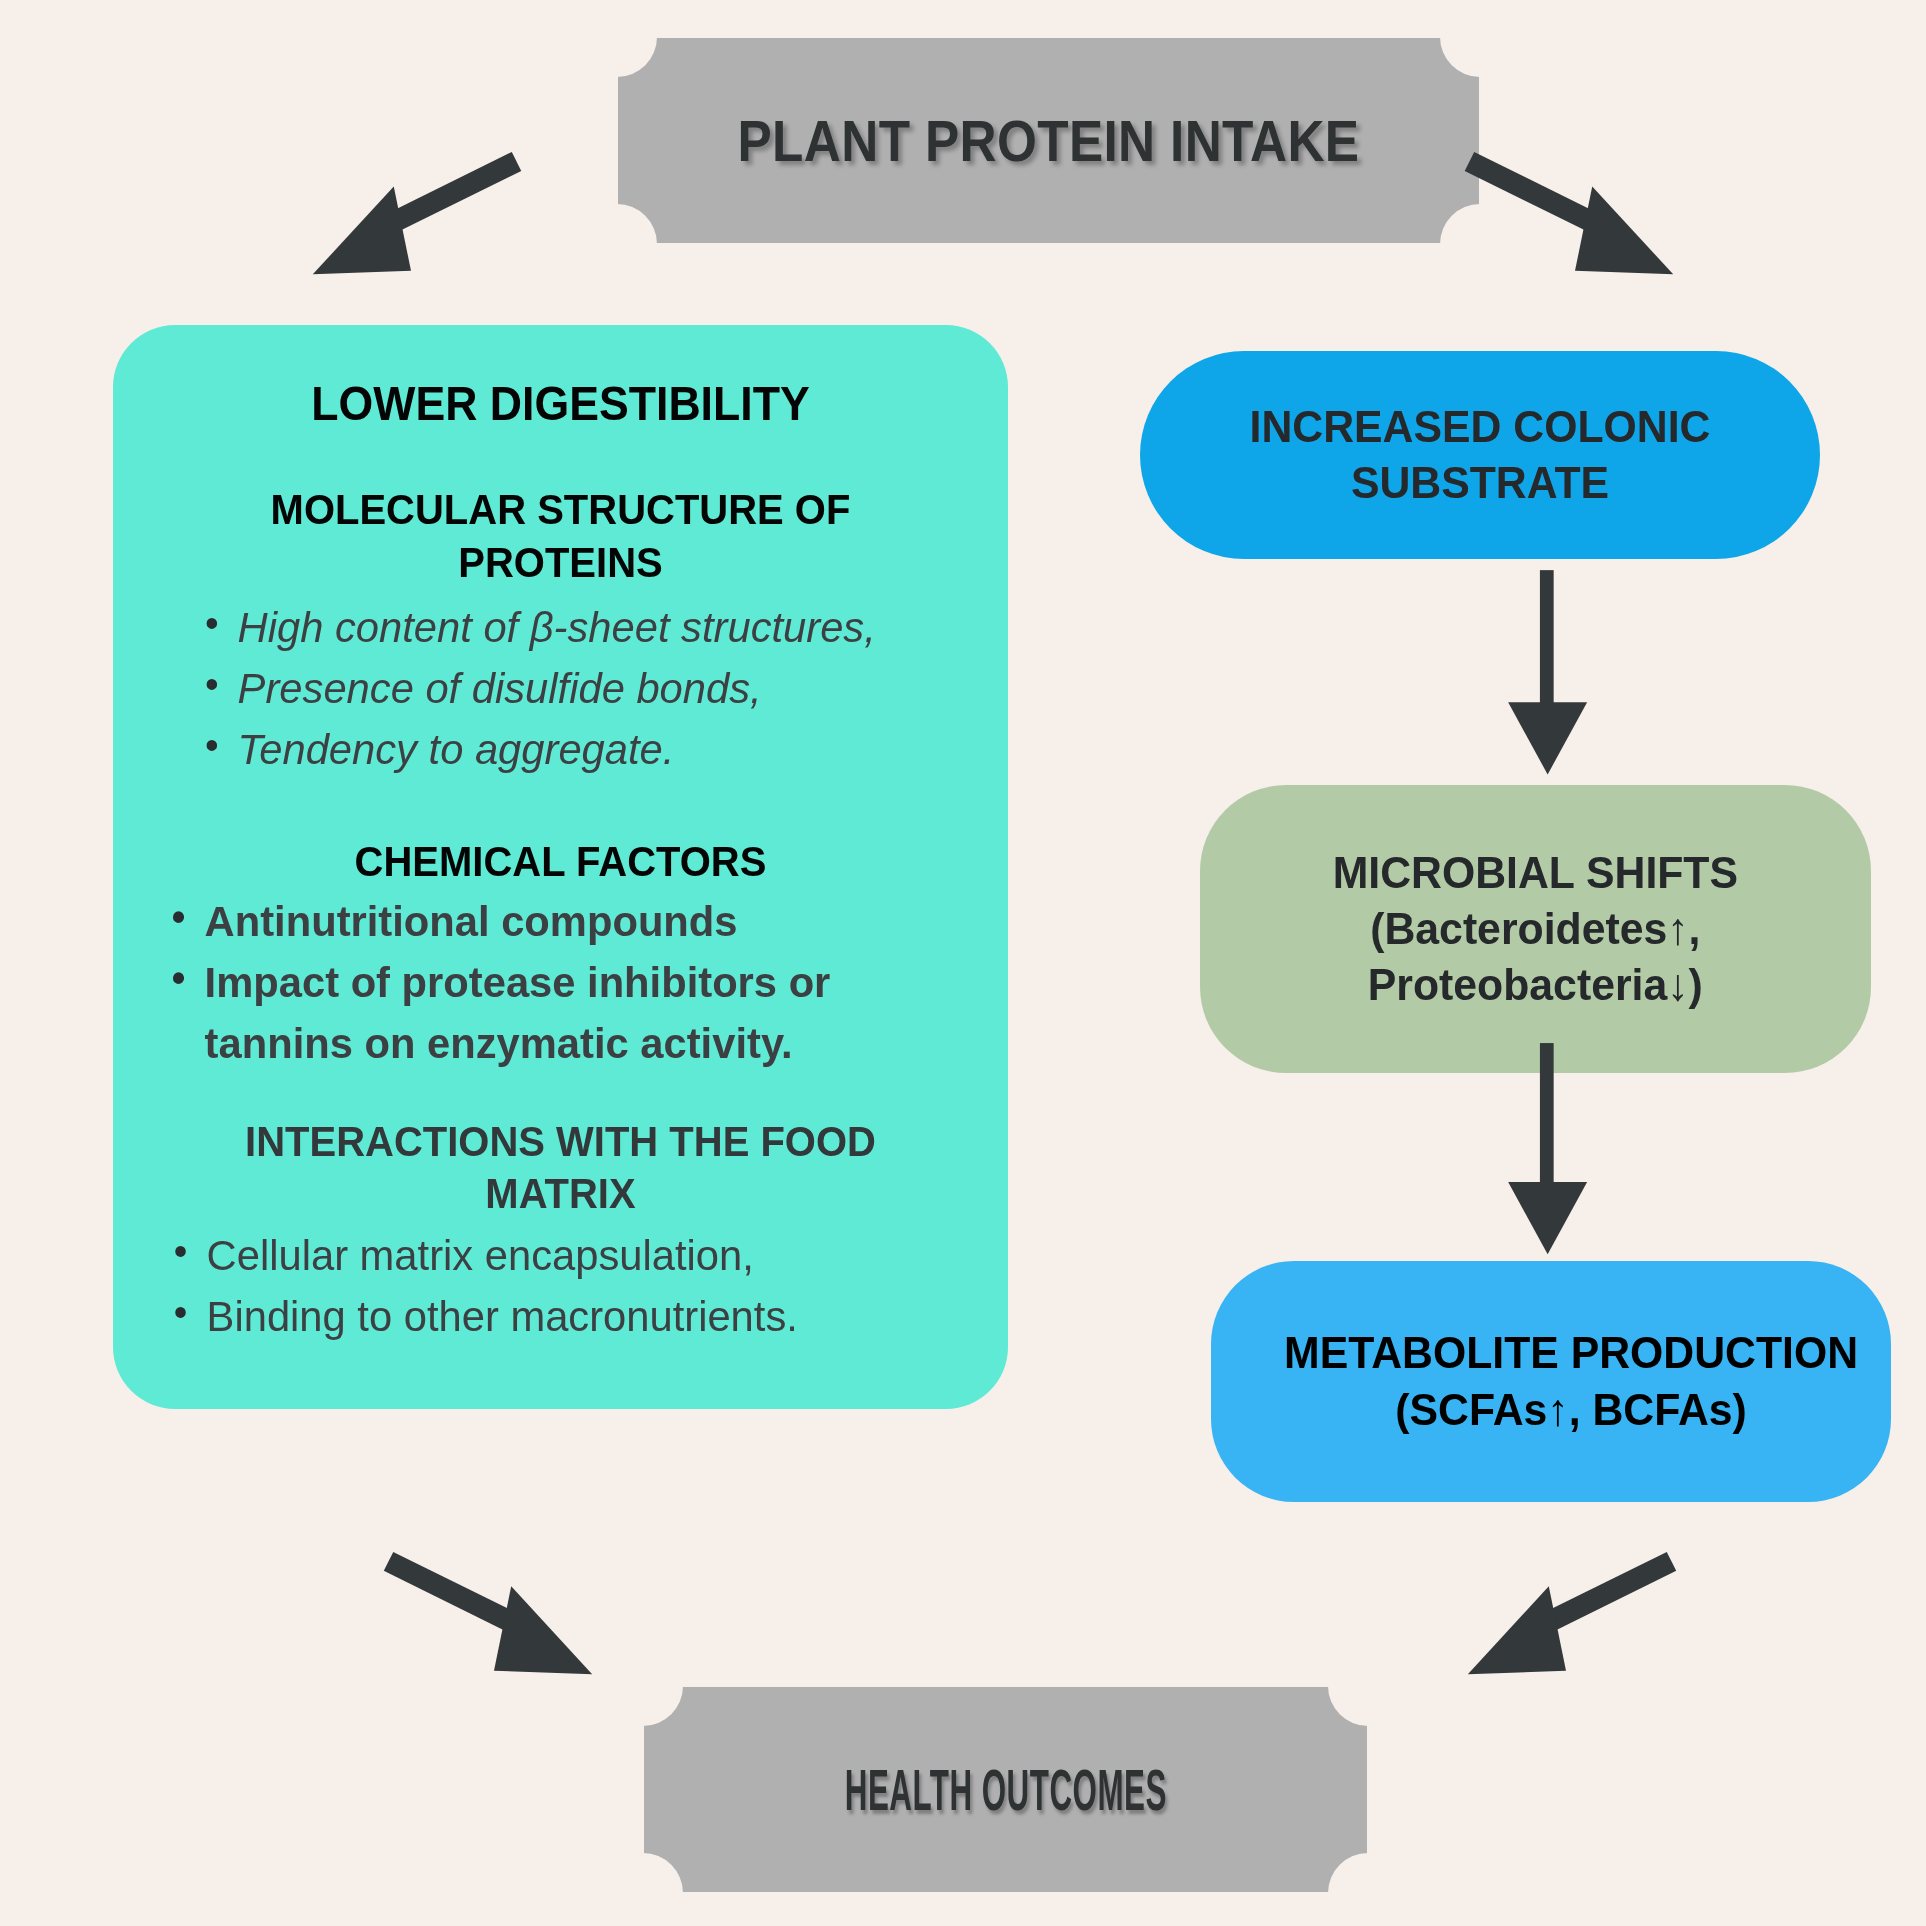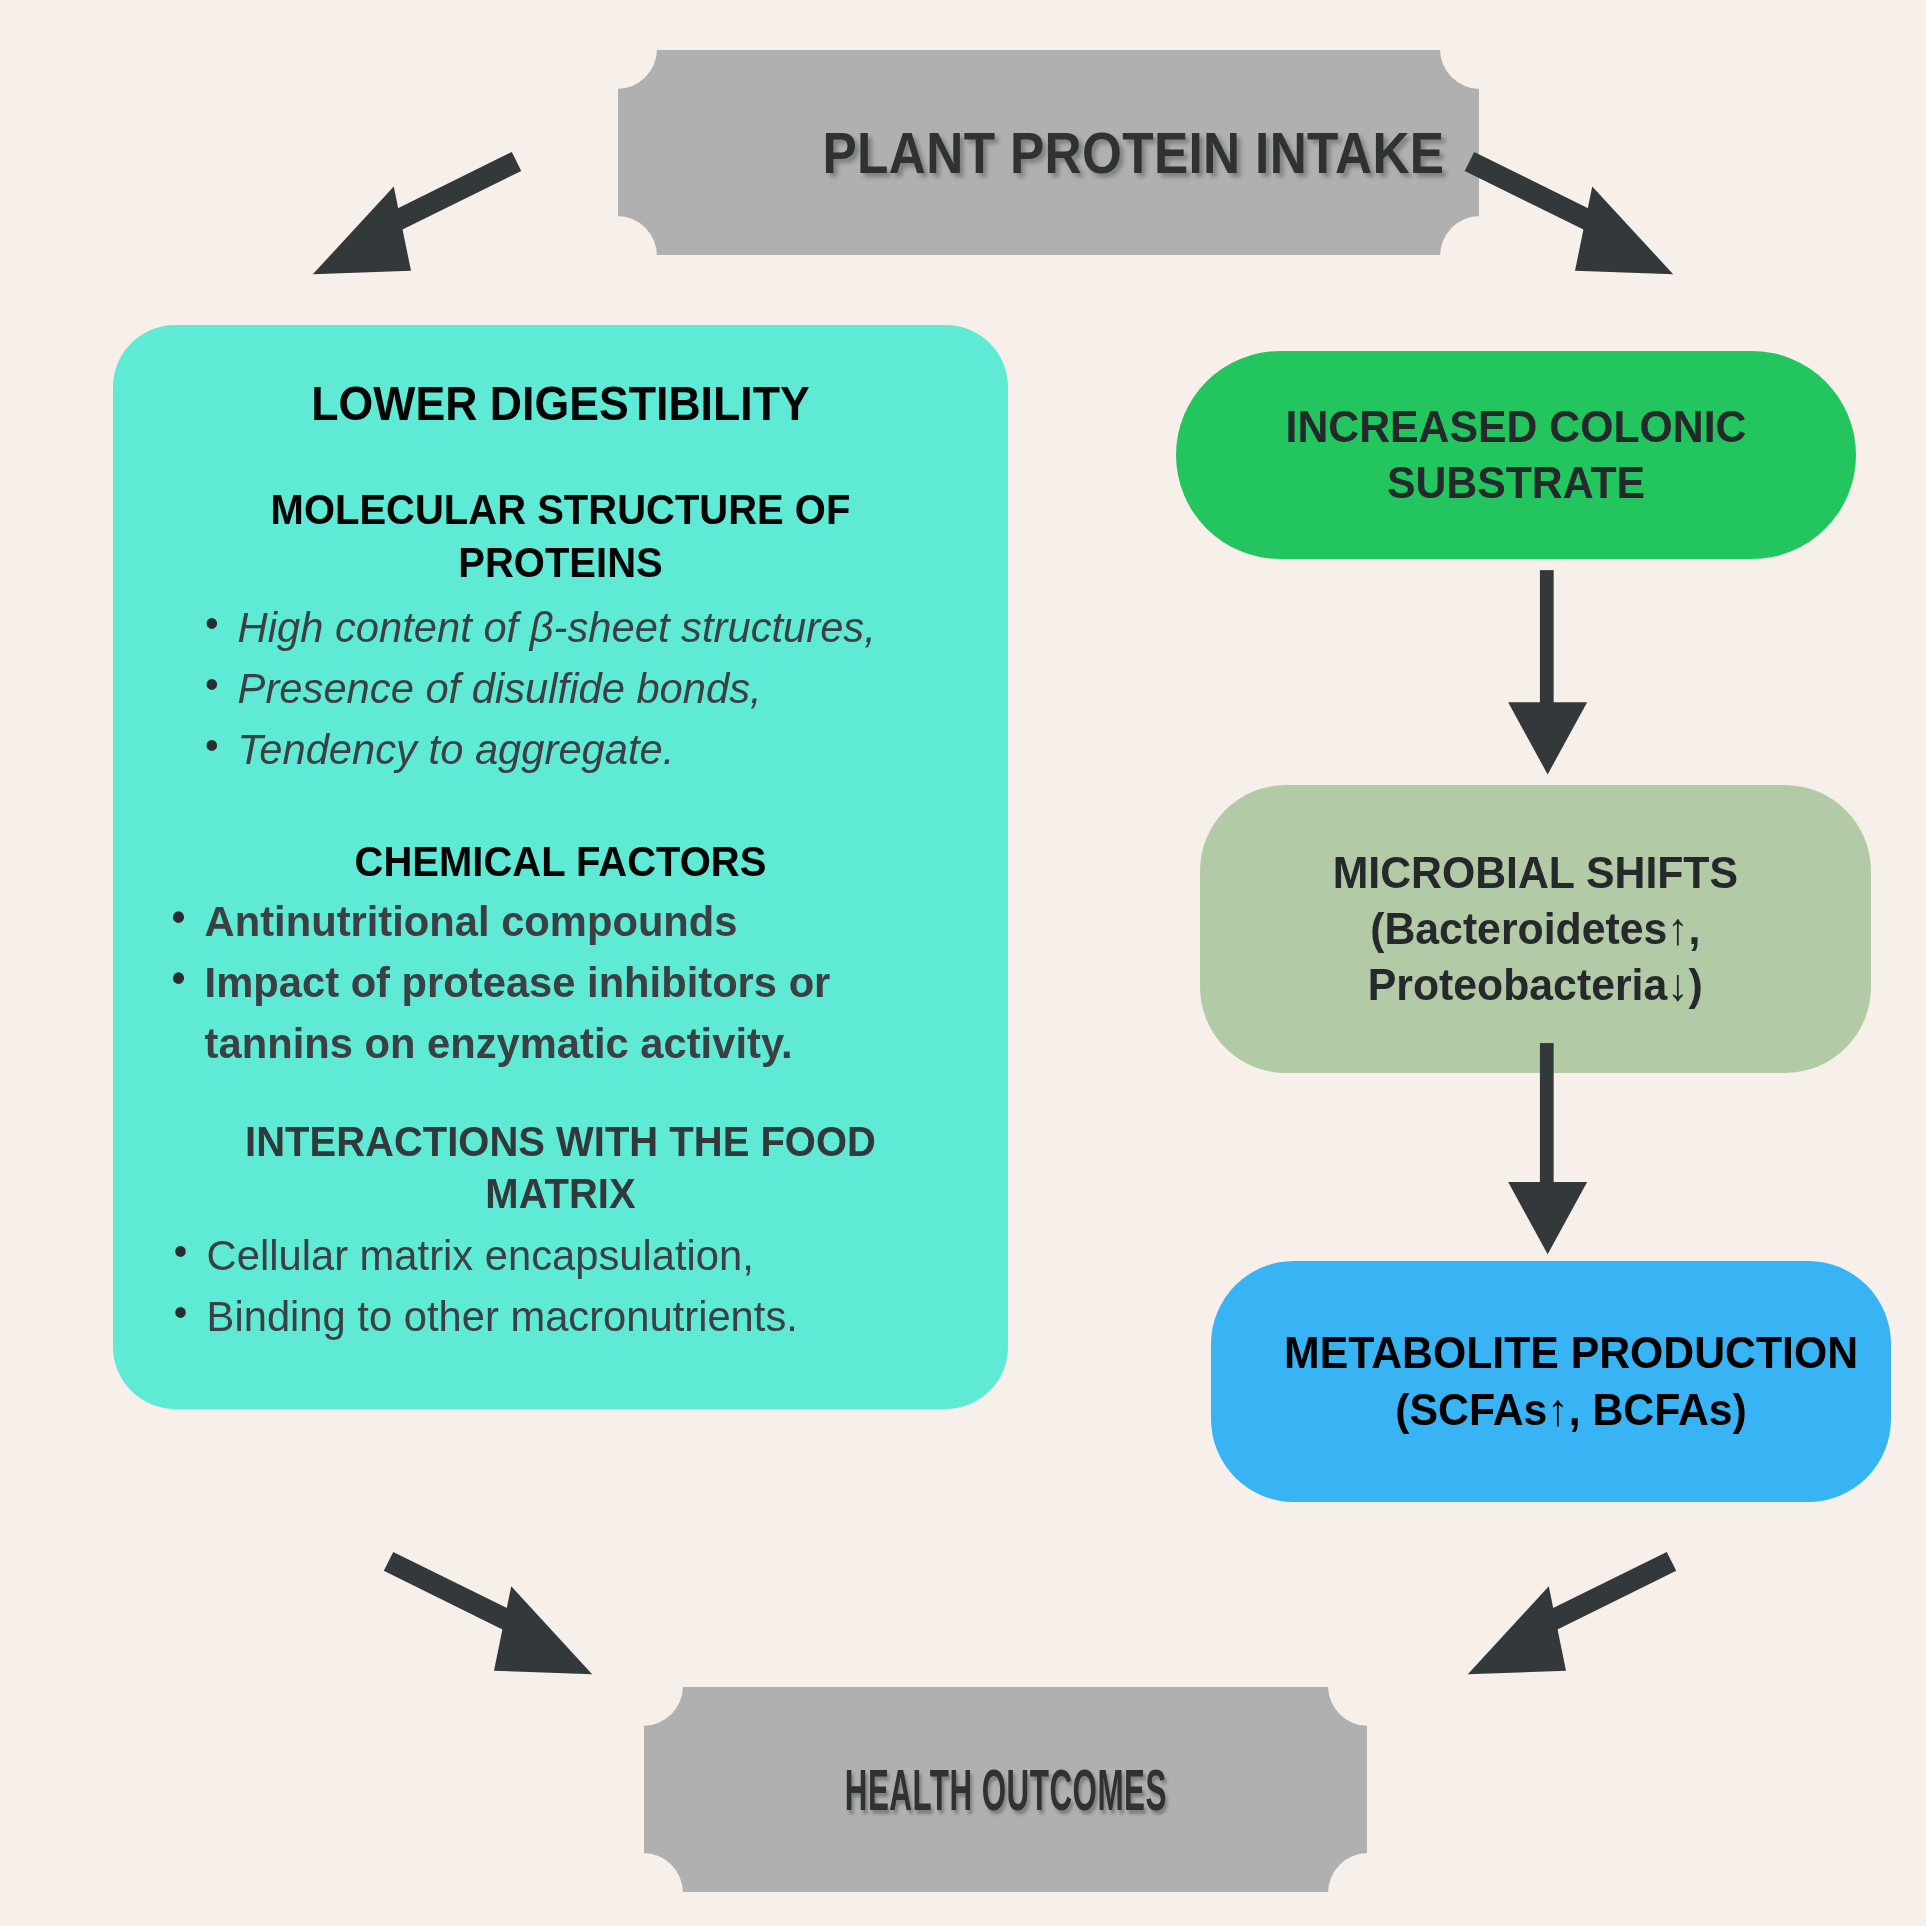--- a/index.html
+++ b/index.html
@@ -28,24 +28,23 @@
   .banner .banner-label {
     font-weight: 700;
     color: #2e3233;
     text-shadow: 4.3px 4.3px 4.3px rgba(0,0,0,0.28);
     white-space: nowrap;
     text-align: center;
   }
 
   #banner-top {
     left: 618px;
-    top: 50px;
+    top: 38px;
     width: 861px;
     height: 205px;
-    justify-content: flex-end;
   }
   #banner-top .banner-label {
     font-size: 57px;
     letter-spacing: 0.4px;
     transform: scaleX(0.90);
   }
 
   #banner-bottom {
     left: 644px;
     top: 1687px;
@@ -94,25 +93,25 @@
     justify-content: center;
     text-align: center;
     box-sizing: border-box;
   }
   .pill .pill-label {
     font-weight: 700;
     line-height: 1.25;
   }
 
   #panel-substrate {
-    left: 1176px;
+    left: 1140px;
     top: 351px;
     width: 680px;
     height: 208px;
-    background: #22c55e;
+    background: #0ea5e9;
     border-radius: 104px;
   }
   #panel-substrate .pill-label {
     font-size: 45px;
     color: #26292b;
     transform: scaleX(0.95);
   }
 
   #panel-microbial {
     left: 1200px;

